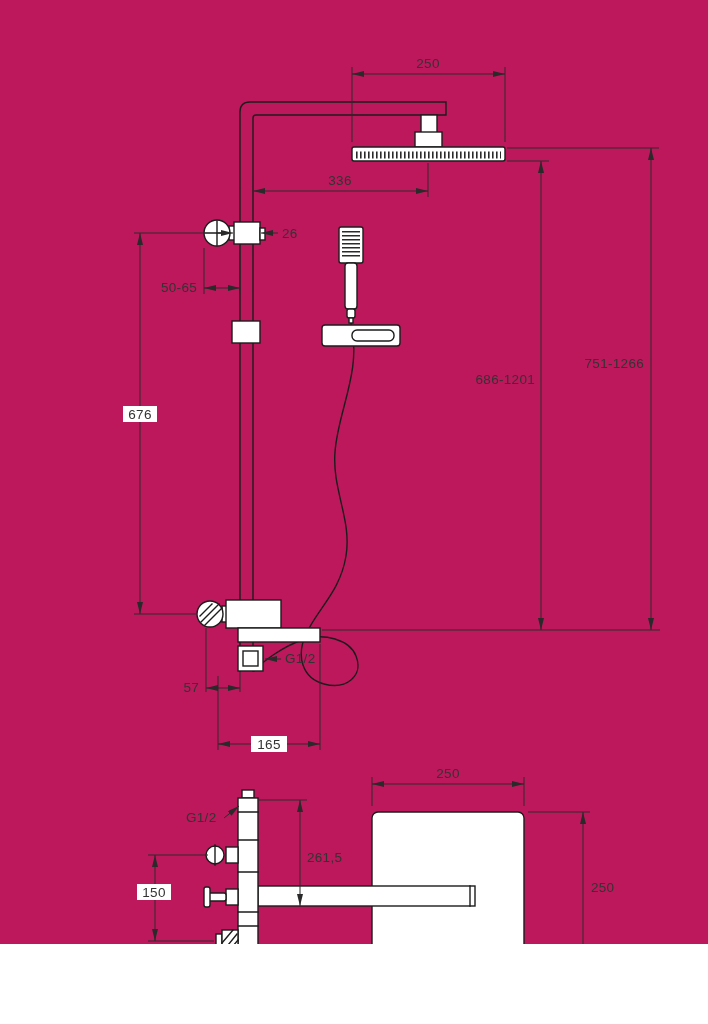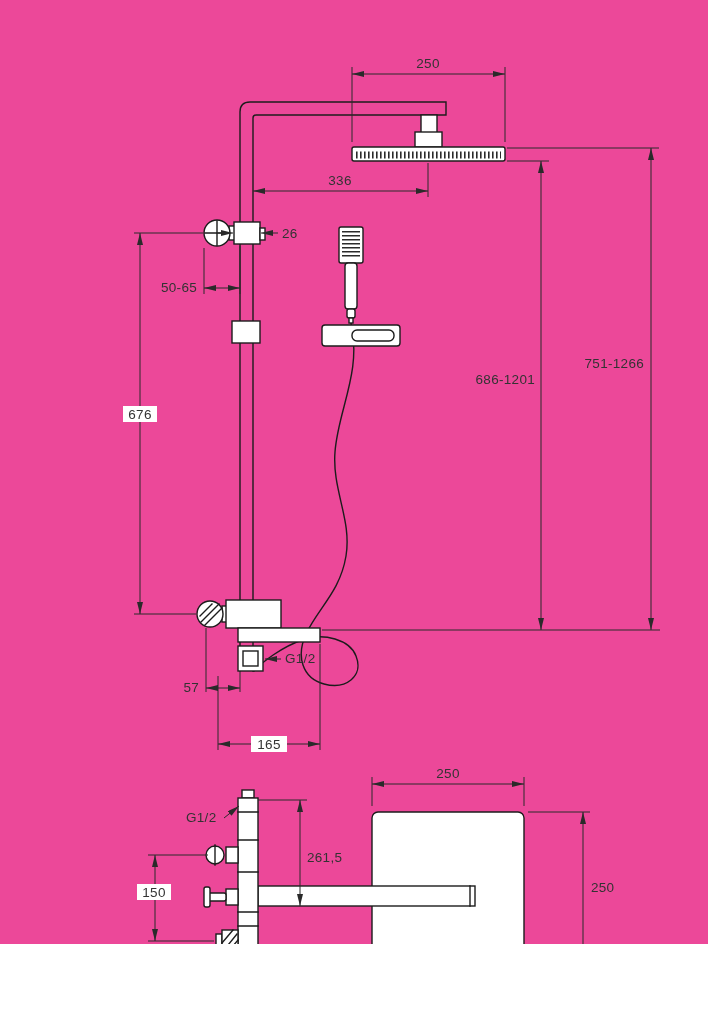--- a/index.html
+++ b/index.html
@@ -1,16 +1,16 @@
 <!DOCTYPE html>
 <html><head>
 <meta charset="utf-8">
 <style>
   html,body{margin:0;padding:0;background:#ffffff;}
-  .canvas{position:relative;width:708px;height:944px;background:#ec4899;overflow:hidden;}
+  .canvas{position:relative;width:708px;height:944px;background:#be185d;overflow:hidden;}
   svg{display:block;}
   .o{fill:none;stroke:#1c1c1c;stroke-width:1.4;stroke-linecap:square;}
   .of{fill:#ffffff;}
   .hatch{fill:none;stroke:#2a2a2a;}
   .d{fill:none;stroke:#2a2a2a;stroke-width:1;}
   .bg{fill:#ffffff;stroke:none;}
   .lbl{font-family:"Liberation Sans",sans-serif;font-size:13.5px;fill:#333333;letter-spacing:.3px;}
 </style>
 </head>
 <body>

